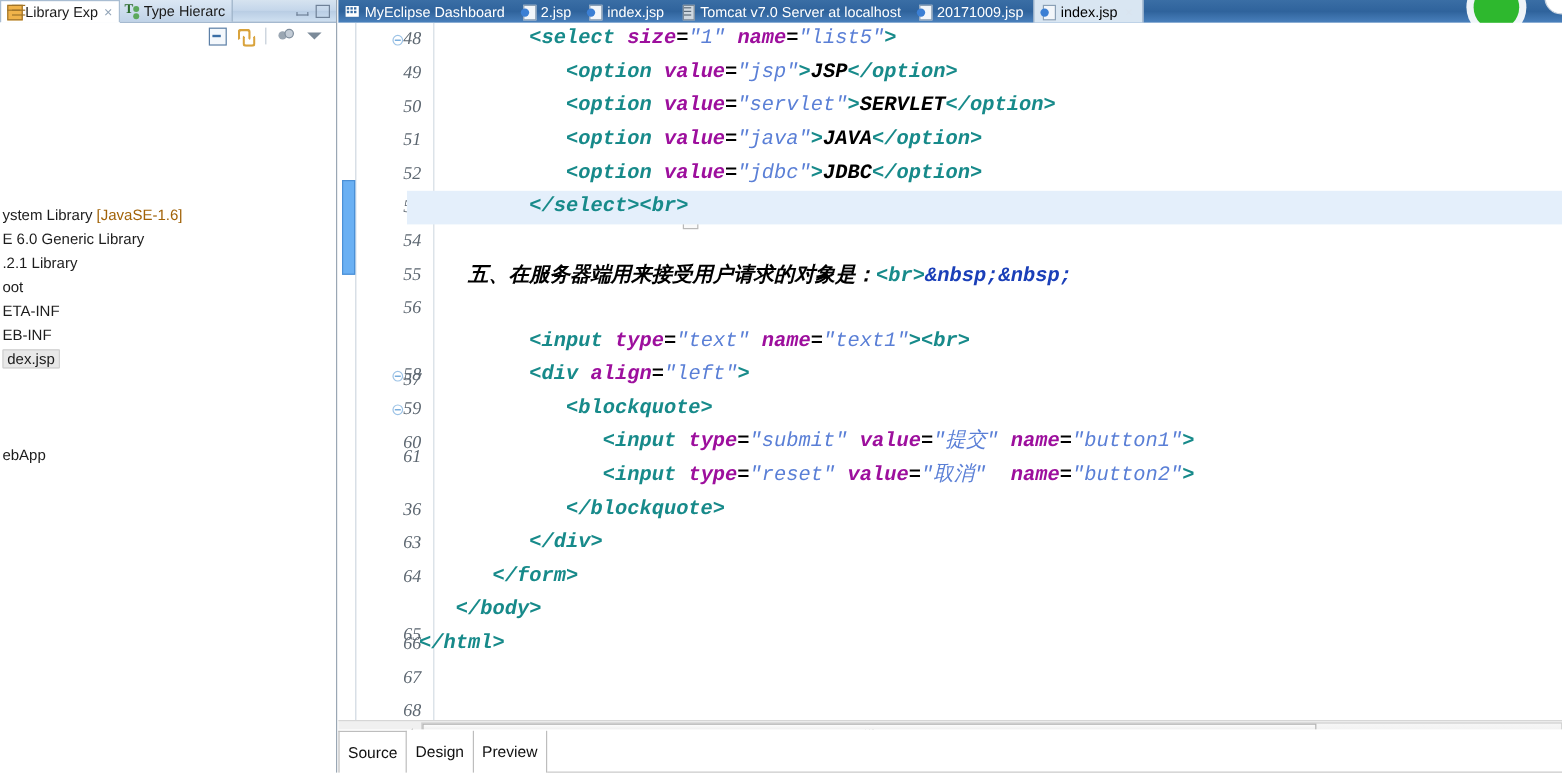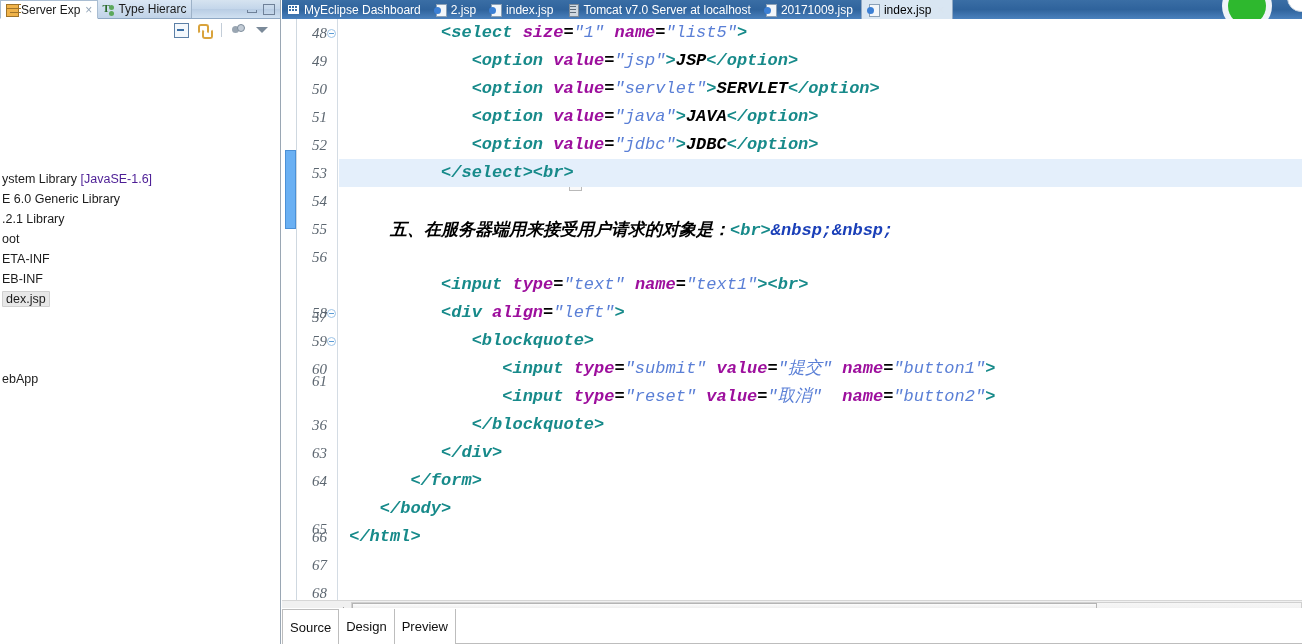--- a/index.html
+++ b/index.html
@@ -92,21 +92,21 @@
   .ico-viewmenu::after{content:"";position:absolute;left:2px;top:5px;border-left:6px solid transparent;border-right:6px solid transparent;border-top:6px solid #7b8a99;}
 
   #tree {
     position:absolute; left:0; top:42px; right:0; bottom:0;
     background:#ffffff; overflow:hidden; font-size:12.5px; color:#1c1c1c;
   }
   .tree-row {
     position:absolute; left:0; height:19px; line-height:19px;
     white-space: nowrap; padding-left: 2px;
   }
-  .tree-row .dim { color:#4c1d95; }
+  .tree-row .dim { color:#a16207; }
   .tree-row.selected .label-box {
     background:#e8e8e8; border:1px solid #d0d0d0; padding:0 3px; border-radius:1px;
   }
 
   
   #editor {
     position:absolute; left:282px; top:0; width:1020px; height:644px;
     background:#ffffff;
   }
   #editor-tabbar {
@@ -152,21 +152,21 @@
   }
   #marker-bar{
     position:absolute; left:0; top:0; width:15px; height:100%;
     background:#ffffff; border-right:1px solid #cfd8e0;
   }
   #change-bar{
     position:absolute; left:3px; top:131px; width:11px; height:79px;
     background:#6ab0f3; border:1px solid #4b90d6;
   }
   #gutter{
-    position:absolute; left:16px; top:0; width:40px; height:100%;
+    position:absolute; left:16px; top:0; width:64px; height:100%;
     background:#ffffff; border-right:1px solid #d4dce4;
   }
   .lno{
     position:absolute; right:10px; font-style:italic; font-size:15px;
     color:#5c6670; font-family:"Liberation Serif",serif; line-height:28px; height:28px;
   }
   .foldmark{
     position:absolute; left:45px; width:9px; height:9px;
     border:1px solid #9dc3e6; border-radius:50%; background:#ffffff;
   }
@@ -244,21 +244,21 @@
 </head>
 <body>
 
 <div id="app">
 
   <div id="left-panel">
 
     <div id="left-tabbar">
       <div class="vtab active">
         <span class="ico16 ico-pkgexp"></span>
-        <span>Server Exp</span>
+        <span>Library Exp</span>
         <span class="tab-close">×</span>
       </div>
       <div class="vtab inactive">
         <span class="ico16 ico-typehier"></span>
         <span>Type Hierarc</span>
       </div>
       <div class="win-btns">
         <span class="wbtn wbtn-min"></span>
         <span class="wbtn wbtn-max"></span>
       </div>

